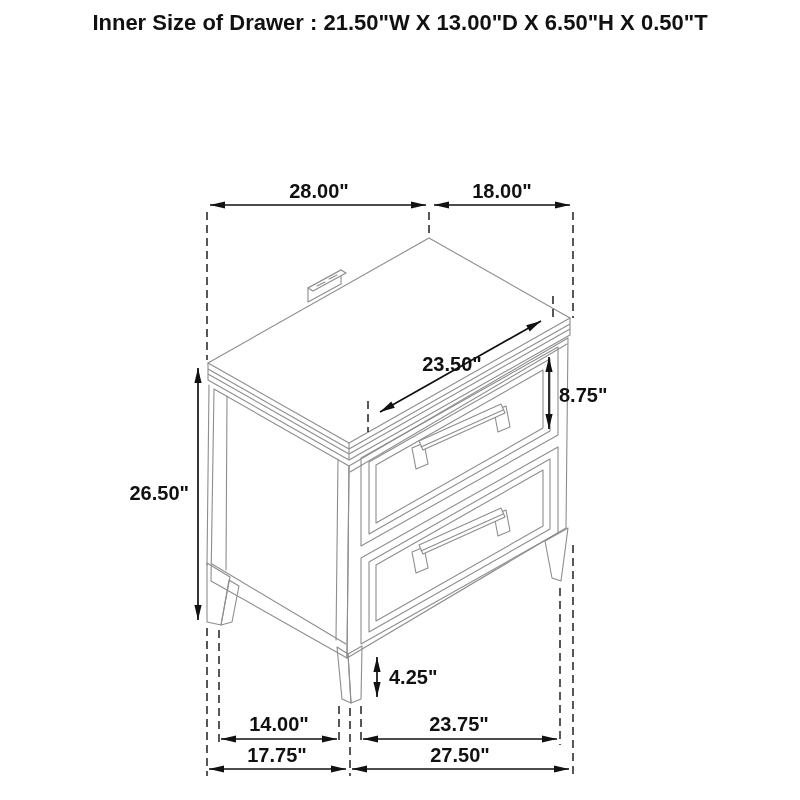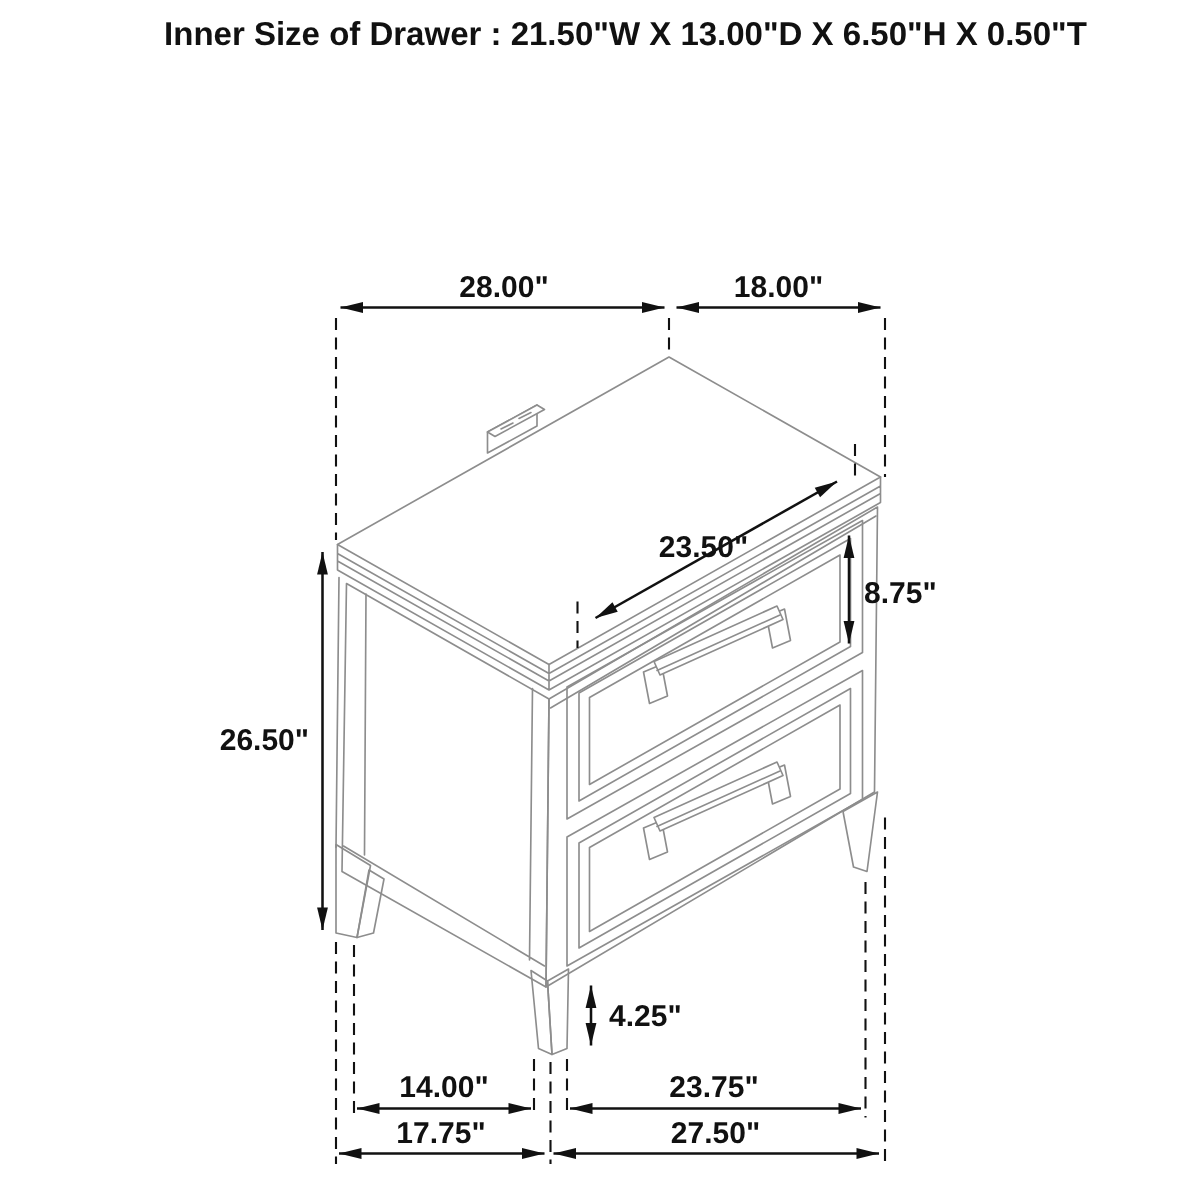--- a/index.html
+++ b/index.html
@@ -1,16 +1,16 @@
 <!DOCTYPE html>
 <html><head>
 <meta charset="utf-8">
 <style>
   html,body{margin:0;padding:0;background:#ffffff;}
-  #stage{position:relative;width:712px;height:800px;background:#ffffff;overflow:hidden;margin-left:17px;}
+  #stage{position:relative;width:712px;height:800px;background:#ffffff;overflow:hidden;}
   svg{display:block;}
   .title-text{font:bold 22px "Liberation Sans",sans-serif;fill:#111111;}
   .dim-label{font:bold 20px "Liberation Sans",sans-serif;fill:#111111;}
   .dim-line{stroke:#111111;stroke-width:1.7;fill:none;}
   .ext-line{stroke:#111111;stroke-width:1.4;fill:none;stroke-dasharray:8 5;}
   .furn{stroke:#8d8d8d;stroke-width:1.1;fill:none;stroke-linejoin:round;stroke-linecap:round;}
   .furn-fill{stroke:#8d8d8d;stroke-width:1.1;fill:#ffffff;stroke-linejoin:round;}
 </style>
 </head>
 <body>

